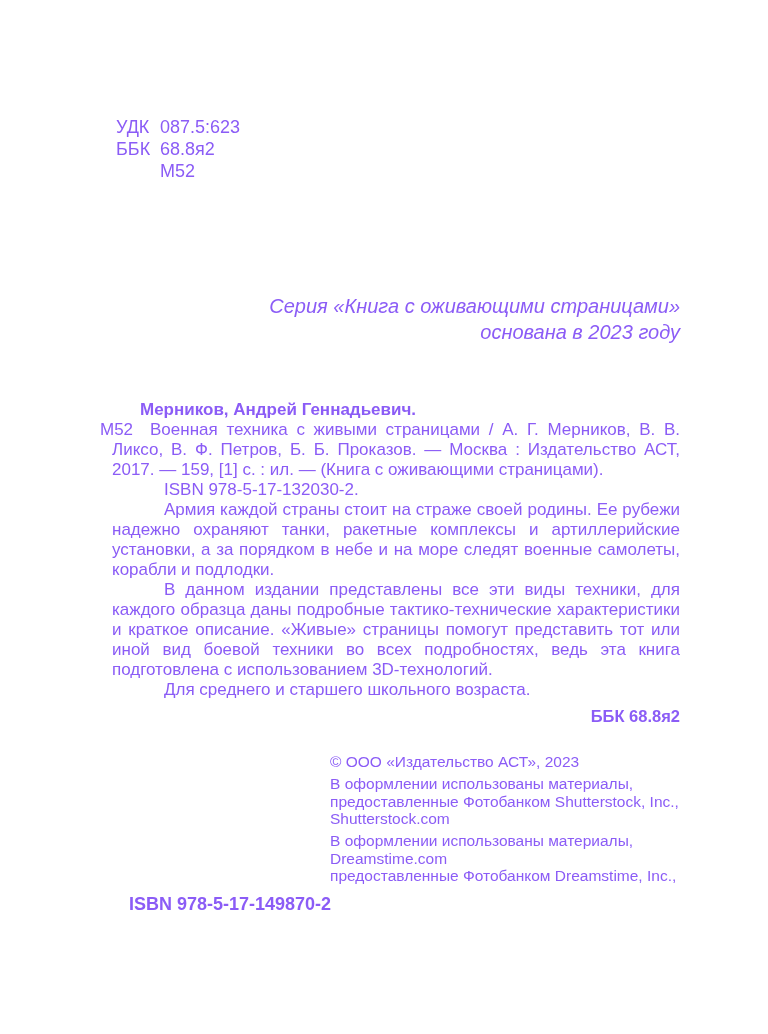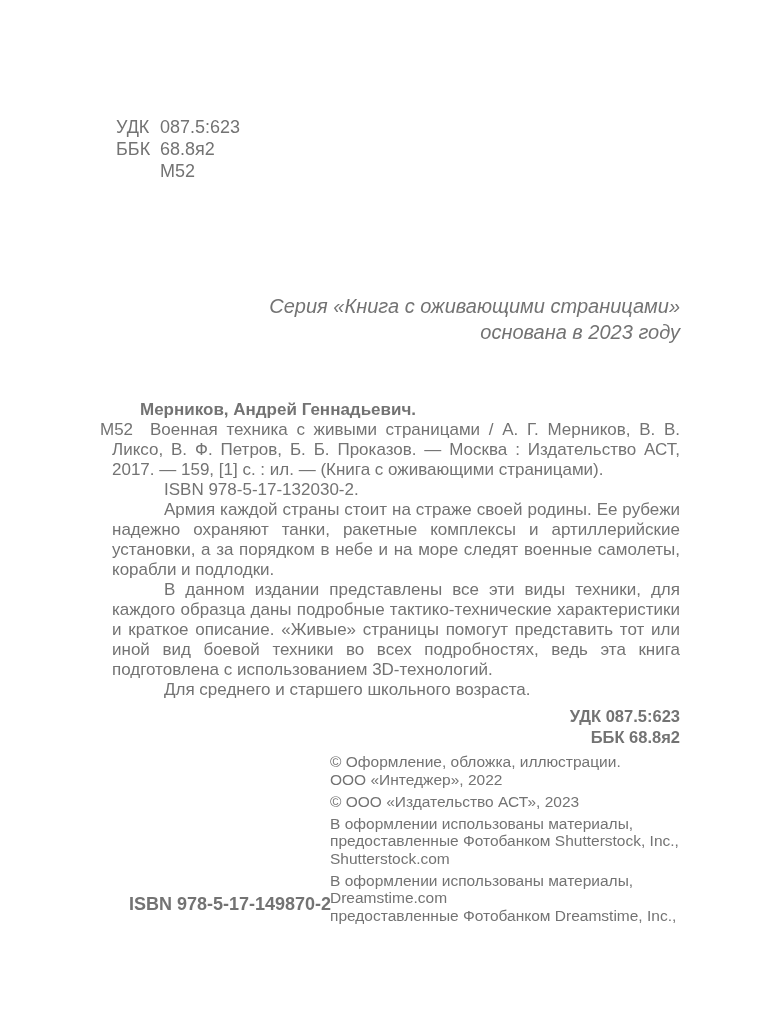--- a/index.html
+++ b/index.html
@@ -1,19 +1,19 @@
 <!DOCTYPE html>
 <html lang="ru"><head>
 <meta charset="utf-8">
 <style>
   html, body { margin:0; padding:0; background:#ffffff; }
   .page {
     position:relative; width:768px; height:1034px; background:#ffffff;
     font-family:"Liberation Sans", "DejaVu Sans", sans-serif;
-    color:#737373; overflow:hidden;
+    color:#8b5cf6; overflow:hidden;
   }
   
   .top-class { position:absolute; left:116px; top:116px; font-size:18px; line-height:22px; }
   .top-class .row { display:flex; }
   .top-class .lbl { width:44px; flex:0 0 44px; }
   
   .series {
     position:absolute; left:112px; top:293px; width:568px;
     text-align:right; font-style:italic; font-size:20px; line-height:26px;
   }
@@ -70,29 +70,24 @@
       <span class="bib-code">М52</span>
       <p class="bib">Военная техника с живыми страницами / А. Г. Мерников, В. В. Ликсо, В. Ф. Петров, Б. Б. Проказов. — Москва : Издательство АСТ, 2017. — 159, [1] с. : ил. — (Книга с оживающими страницами).</p>
     </div>
     <p class="isbn-line left">ISBN 978-5-17-132030-2.</p>
     <p class="para">Армия каждой страны стоит на страже своей родины. Ее рубежи надежно охраняют танки, ракетные комплексы и артиллерийские установки, а за порядком в небе и на море следят военные самолеты, корабли и подлодки.</p>
     <p class="para">В данном издании представлены все эти виды техники, для каждого образца даны подробные тактико-технические характеристики и краткое описание. «Живые» страницы помогут представить тот или иной вид боевой техники во всех подробностях, ведь эта книга подготовлена с использованием 3D-технологий.</p>
     <p class="para left">Для среднего и старшего школьного возраста.</p>
   </div>
 
   <div class="class-right">
-    <div>УДК 087.5:623</div>
     <div>ББК 68.8я2</div>
   </div>
 
   <div class="copyright">
-    <div class="item">
-      <span class="line">© Оформление, обложка, иллюстрации.</span>
-      <span class="line">ООО «Интеджер», 2022</span>
-    </div>
     <div class="item">
       <span class="line">© ООО «Издательство АСТ», 2023</span>
     </div>
     <div class="item">
       <span class="line">В оформлении использованы материалы,</span>
       <span class="line">предоставленные Фотобанком Shutterstock, Inc.,</span>
       <span class="line">Shutterstock.com</span>
     </div>
     <div class="item">
       <span class="line">В оформлении использованы материалы,</span>

